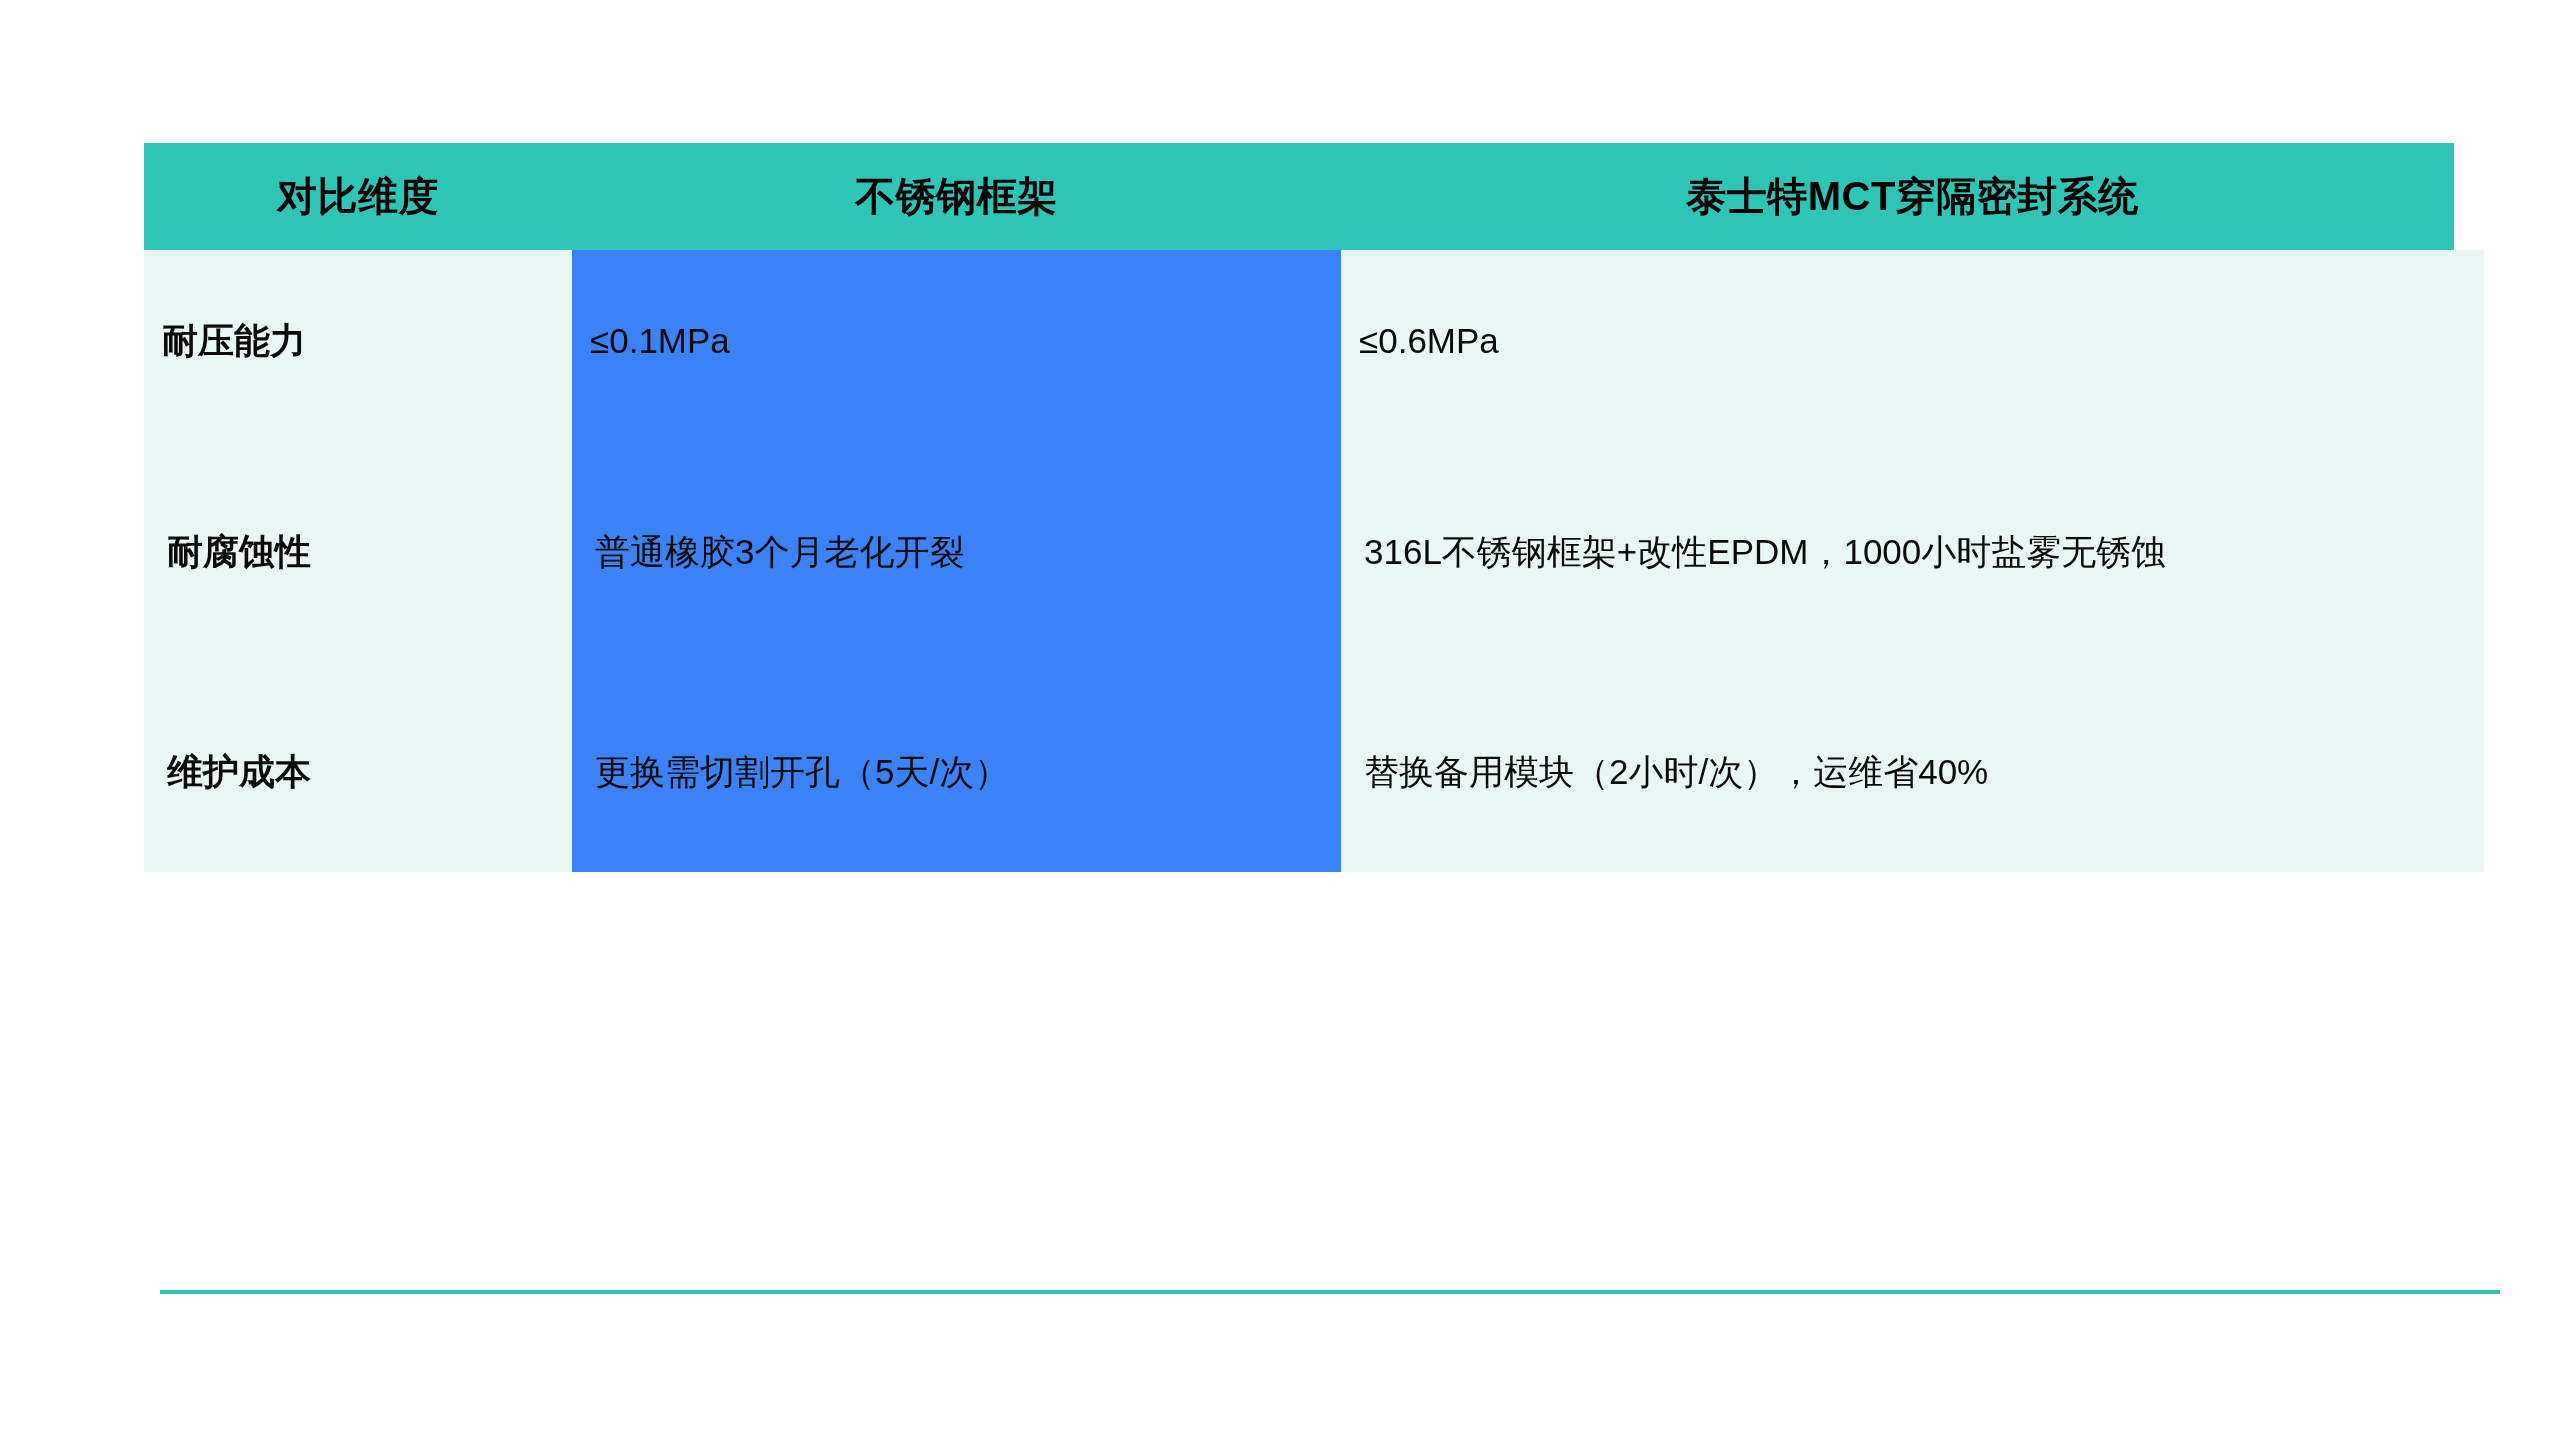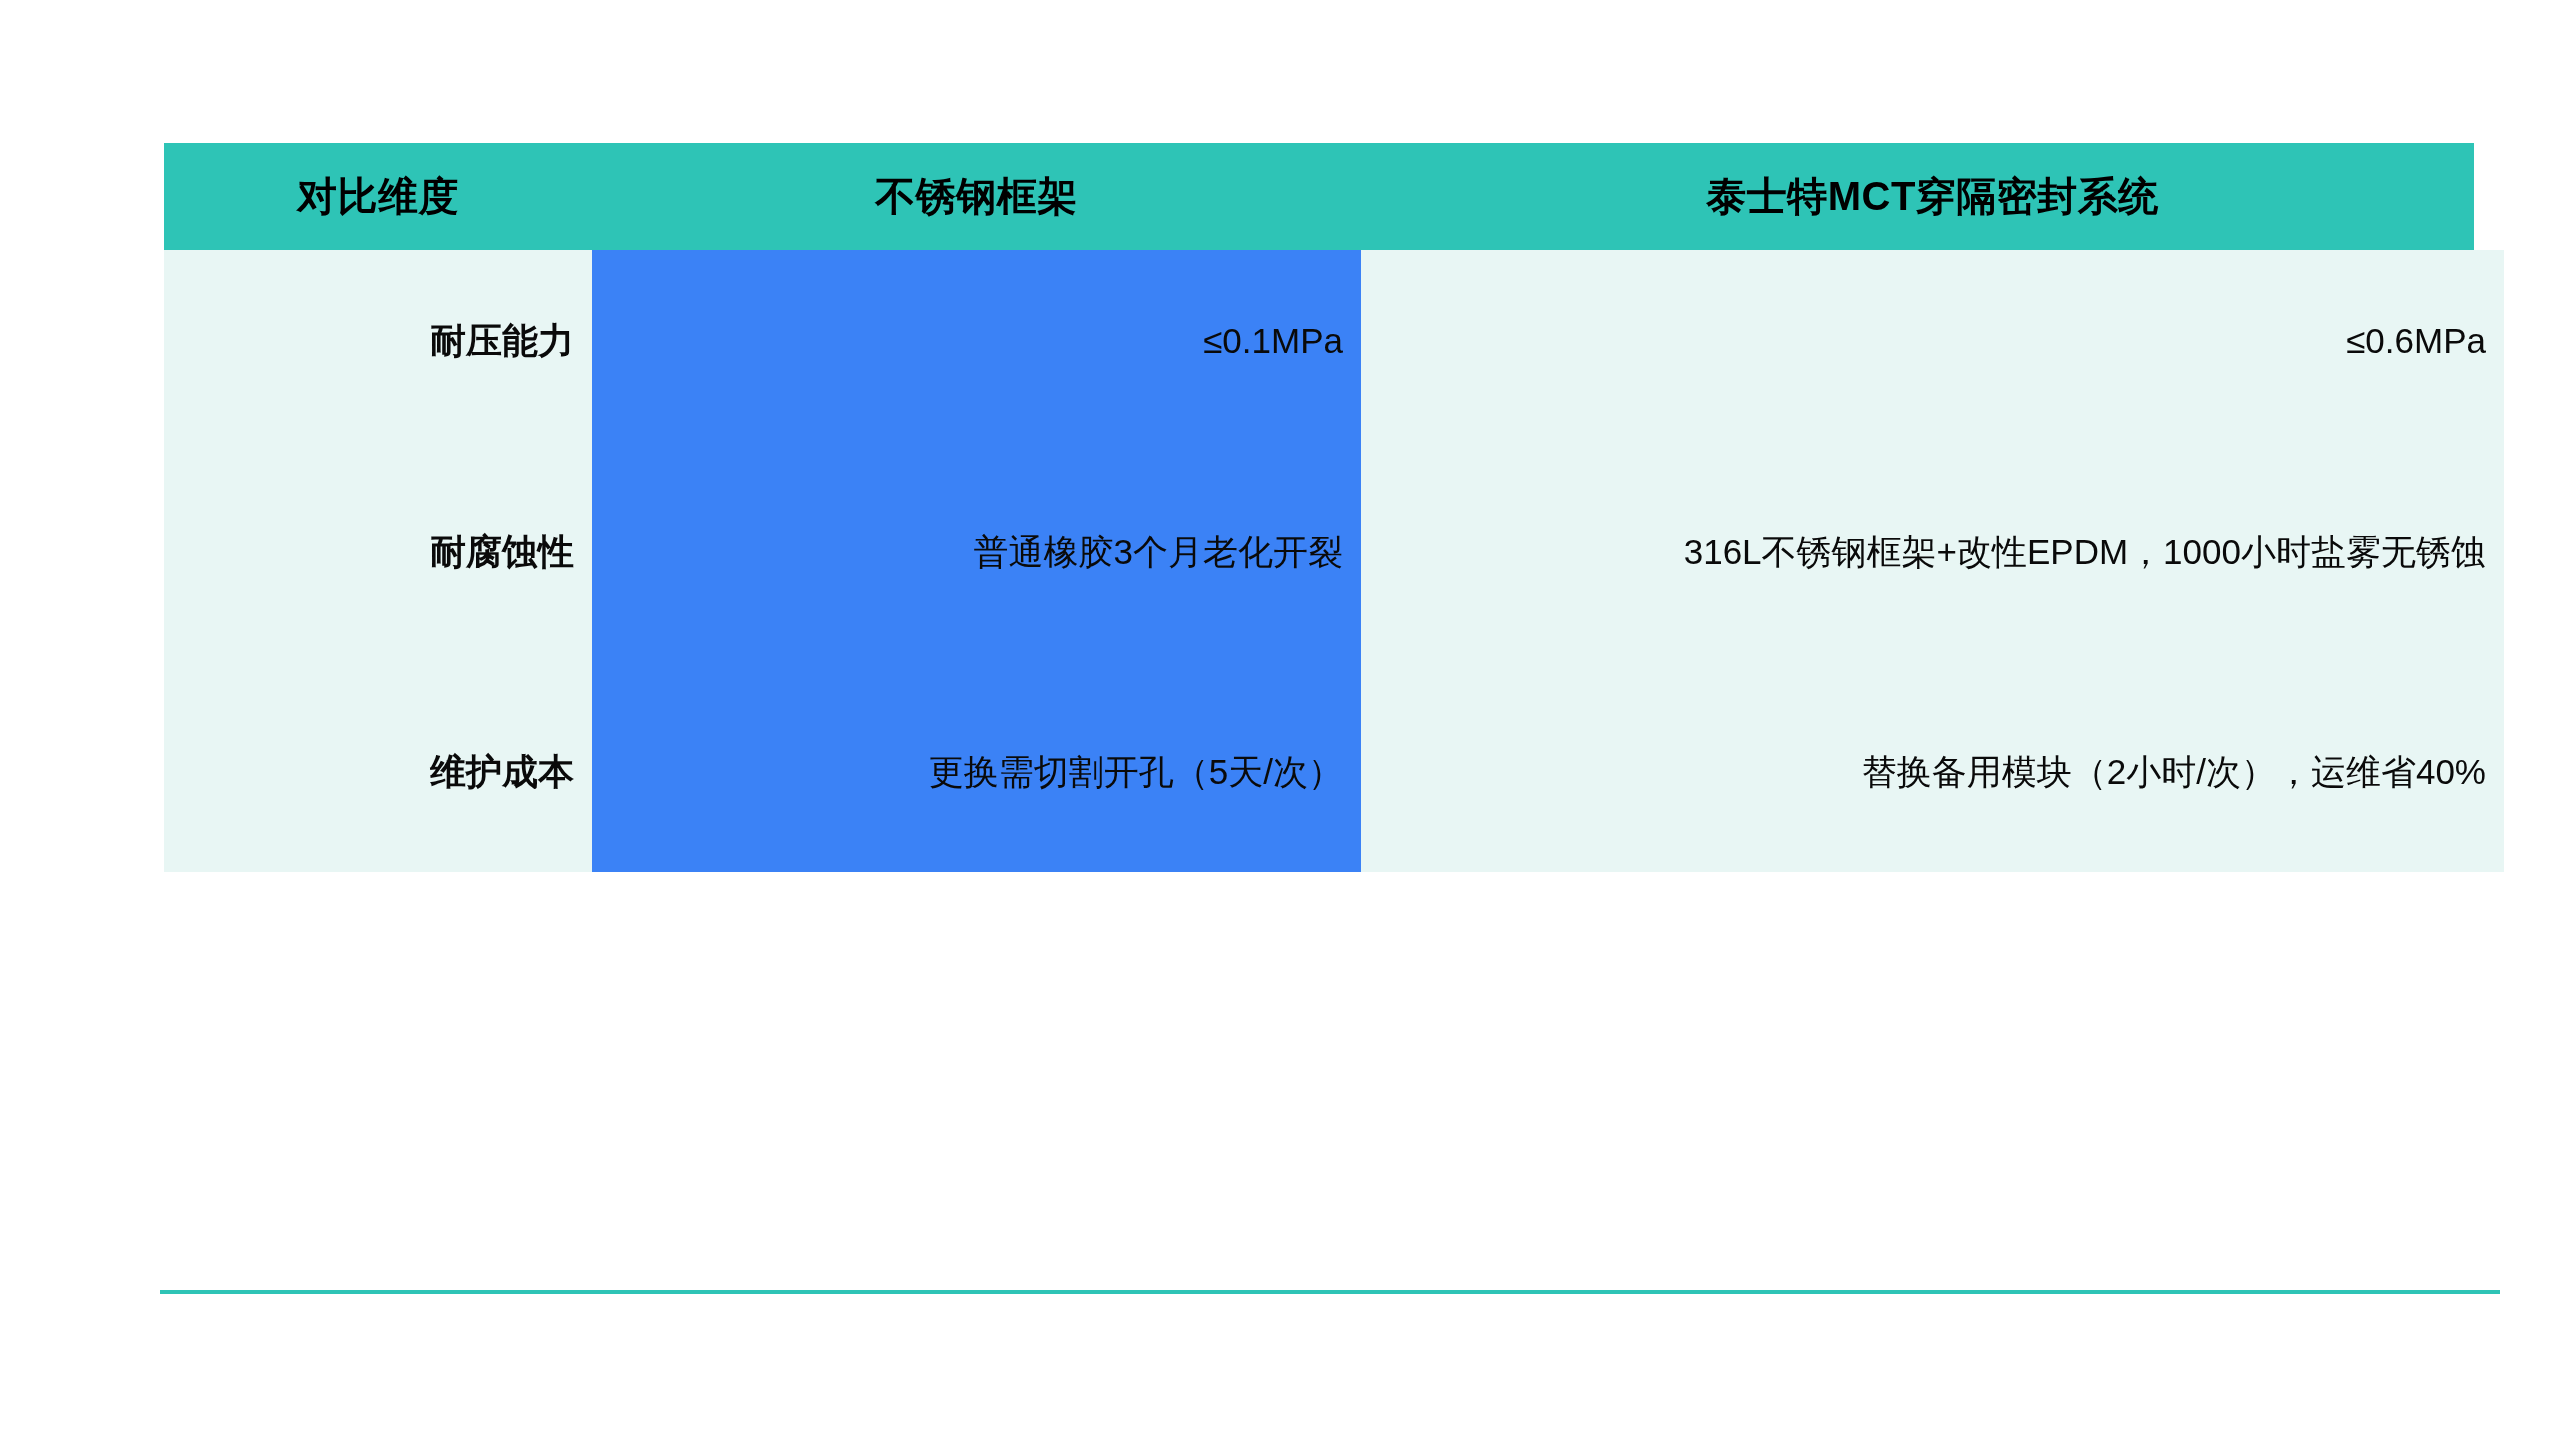--- a/index.html
+++ b/index.html
@@ -18,21 +18,21 @@
     position: relative;
     width: 2560px;
     height: 1440px;
     background: #ffffff;
     overflow: hidden;
   }
 
   
   .table-wrap {
     position: absolute;
-    left: 164px;
+    left: 144px;
     top: 143px;
     width: 2340px;
   }
 
   .cmp-table {
     width: 100%;
     border-collapse: collapse;
     table-layout: fixed;
   }
 
@@ -57,21 +57,21 @@
   
   .cmp-table thead th.col-mct {
     background: linear-gradient(to right, #2EC4B6 0, #2EC4B6 1113px, #ffffff 1113px, #ffffff 100%);
   }
 
   
   .cmp-table tbody td {
     padding: 0 18px;
     border: none;
     vertical-align: middle;
-    text-align: right;
+    text-align: left;
     font-size: 35px;
     color: #0a0a0a;
     line-height: 1.35;
     margin-top: 44px;
   }
 
   .cmp-table tbody td.col-dim {
     background: #E8F6F4;
     font-weight: bold;
     font-size: 36px;

